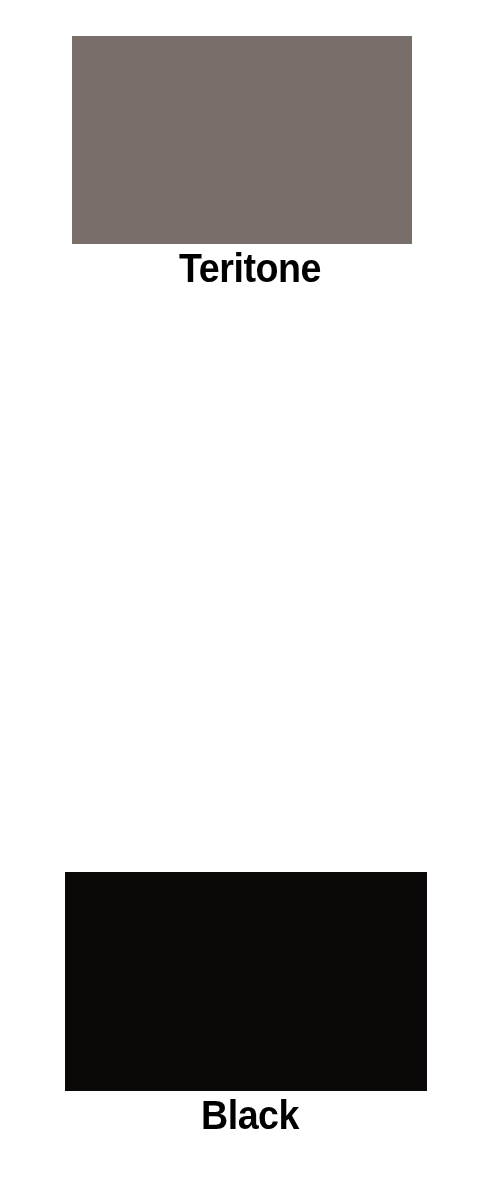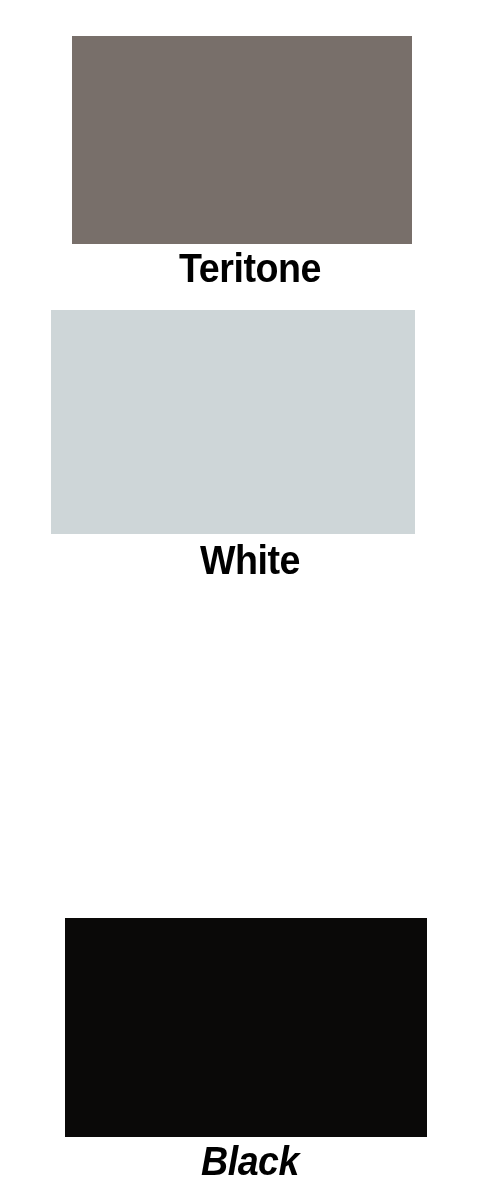--- a/index.html
+++ b/index.html
@@ -66,38 +66,34 @@
   #item-1 { top: 300px; height: 295px; }
   #item-1 .swatch-chip { left: 51px;  top: 10px;  width: 364px; height: 224px; }
   #item-1 .swatch-label { top: 240px; font-size: 40px; }
 
   
   #item-2 { top: 595px; height: 300px; }
   #item-2 .swatch-chip { left: 57px;  top: 14px;  width: 365px; height: 213px; }
   #item-2 .swatch-label { top: 232px; font-size: 40px; }
 
   
-  #item-3 { top: 895px; height: 300px; font-style: italic; }
+  #item-3 { top: 849px; height: 300px; }
   #item-3 .swatch-chip { left: 65px;  top: 23px;  width: 362px; height: 219px; }
   #item-3 .swatch-label { top: 246px; font-size: 40px; }
 </style>
 </head>
 <body style="background: rgb(255, 255, 255);">
 
 <ul class="swatch-list">
 
   <li class="swatch-item" id="item-0">
     <span class="swatch-chip" style="background-color: rgb(120, 111, 106);"></span>
     <span class="swatch-label">Teritone</span>
   </li>
 
-  <li class="swatch-item" id="item-1">
-    <span class="swatch-chip" style="background-color: rgb(206, 214, 216);"></span>
-    <span class="swatch-label">White</span>
-  </li>
 
 
   <li class="swatch-item" id="item-3">
     <span class="swatch-chip" style="background-color: rgb(10, 9, 8);"></span>
     <span class="swatch-label">Black</span>
   </li>
 
 </ul>
 
 </body></html>

